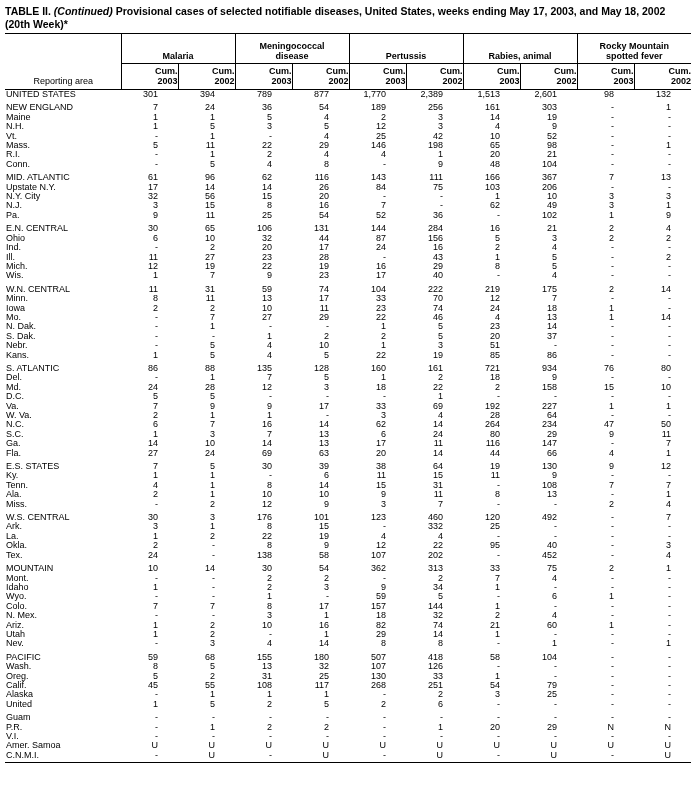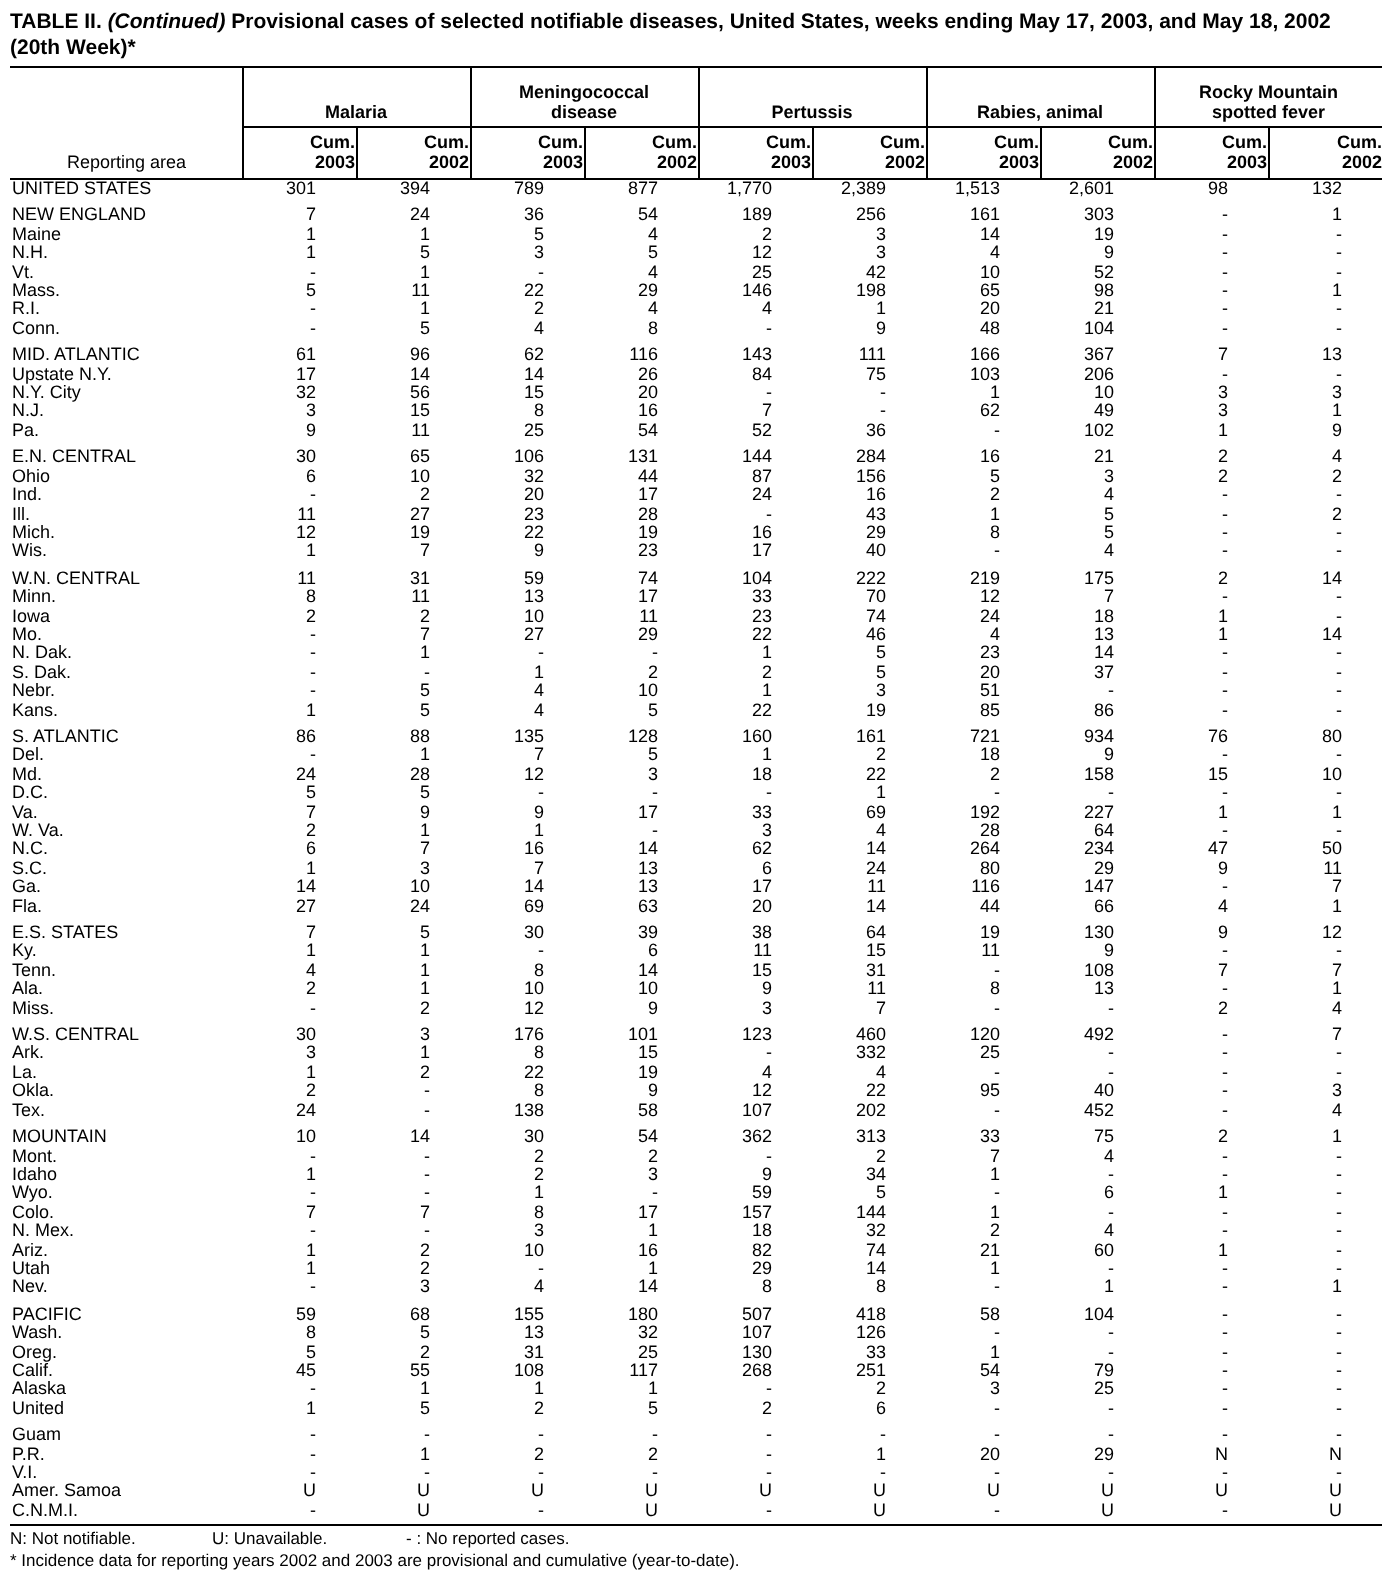--- a/index.html
+++ b/index.html
@@ -1046,20 +1046,14 @@
           <td class="val">-</td>
           <td class="val">U</td>
           <td class="val">-</td>
           <td class="val">U</td>
         </tr>
       </tbody>
   </table>
 
   <div class="bottom-rule"></div>
 
-  <div class="footnotes">
-    <div>
-      <span class="fn-key k1">N: Not notifiable.</span><span class="fn-key k2">U: Unavailable.</span><span class="fn-key">- : No reported cases.</span>
-    </div>
-    <div>* Incidence data for reporting years 2002 and 2003 are provisional and cumulative (year-to-date).</div>
-  </div>
 
 </div>
 
 </body></html>

